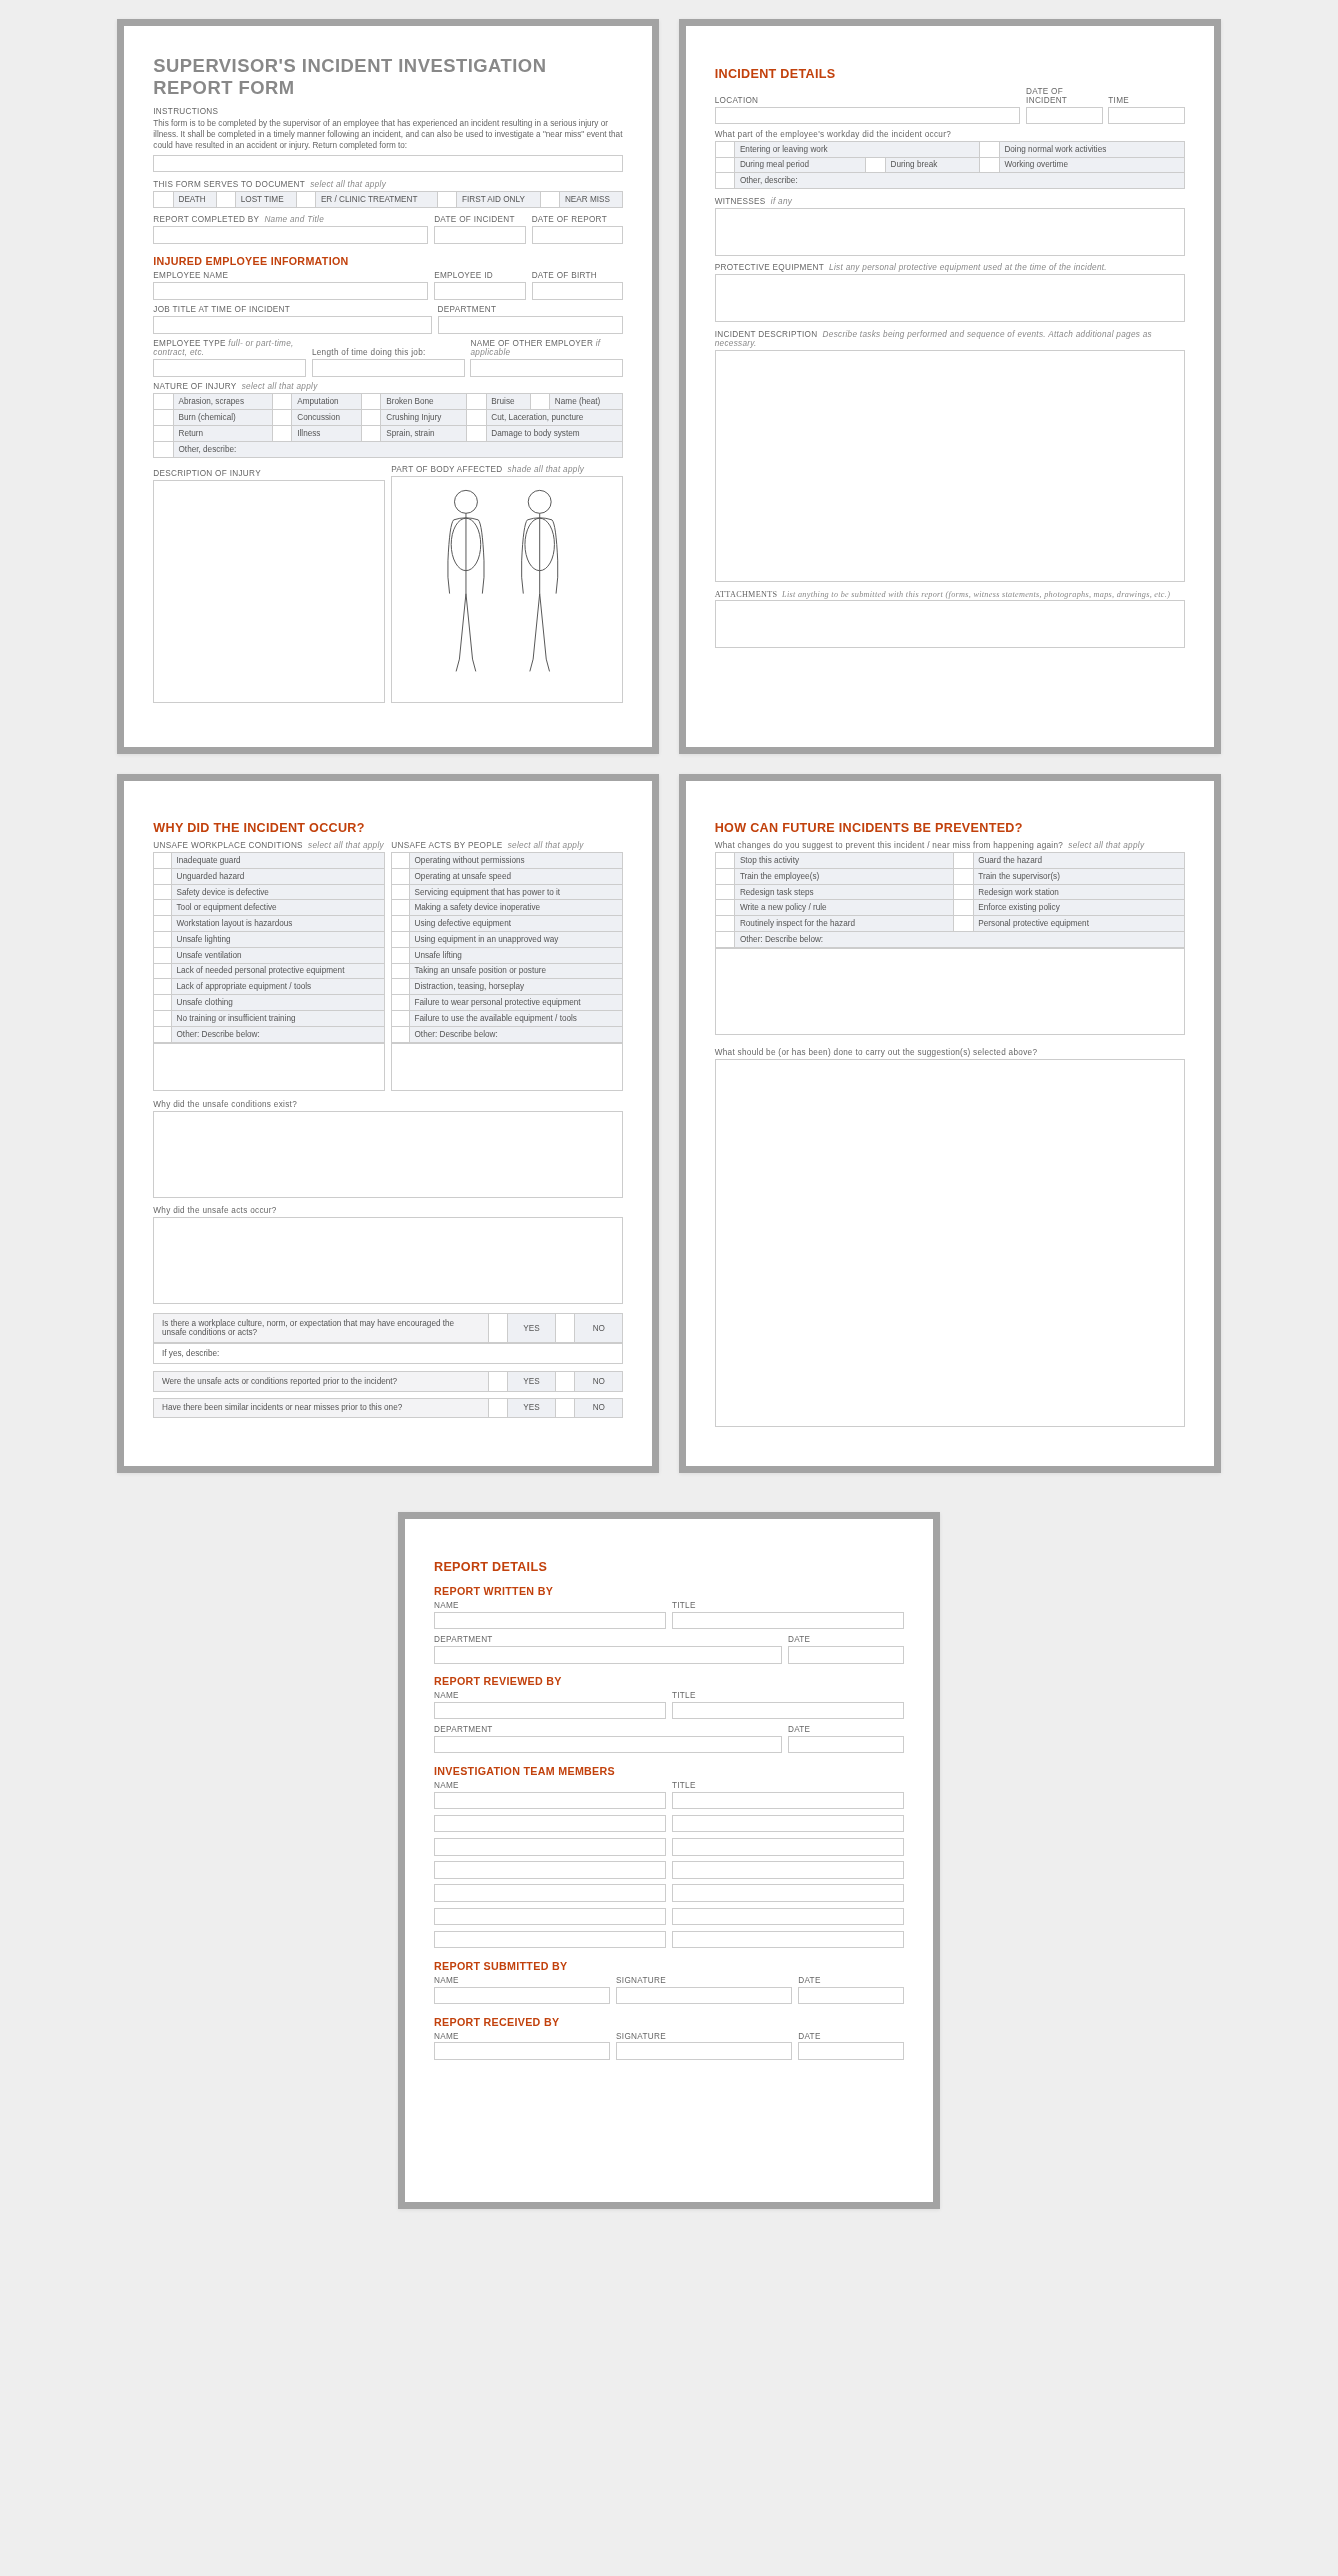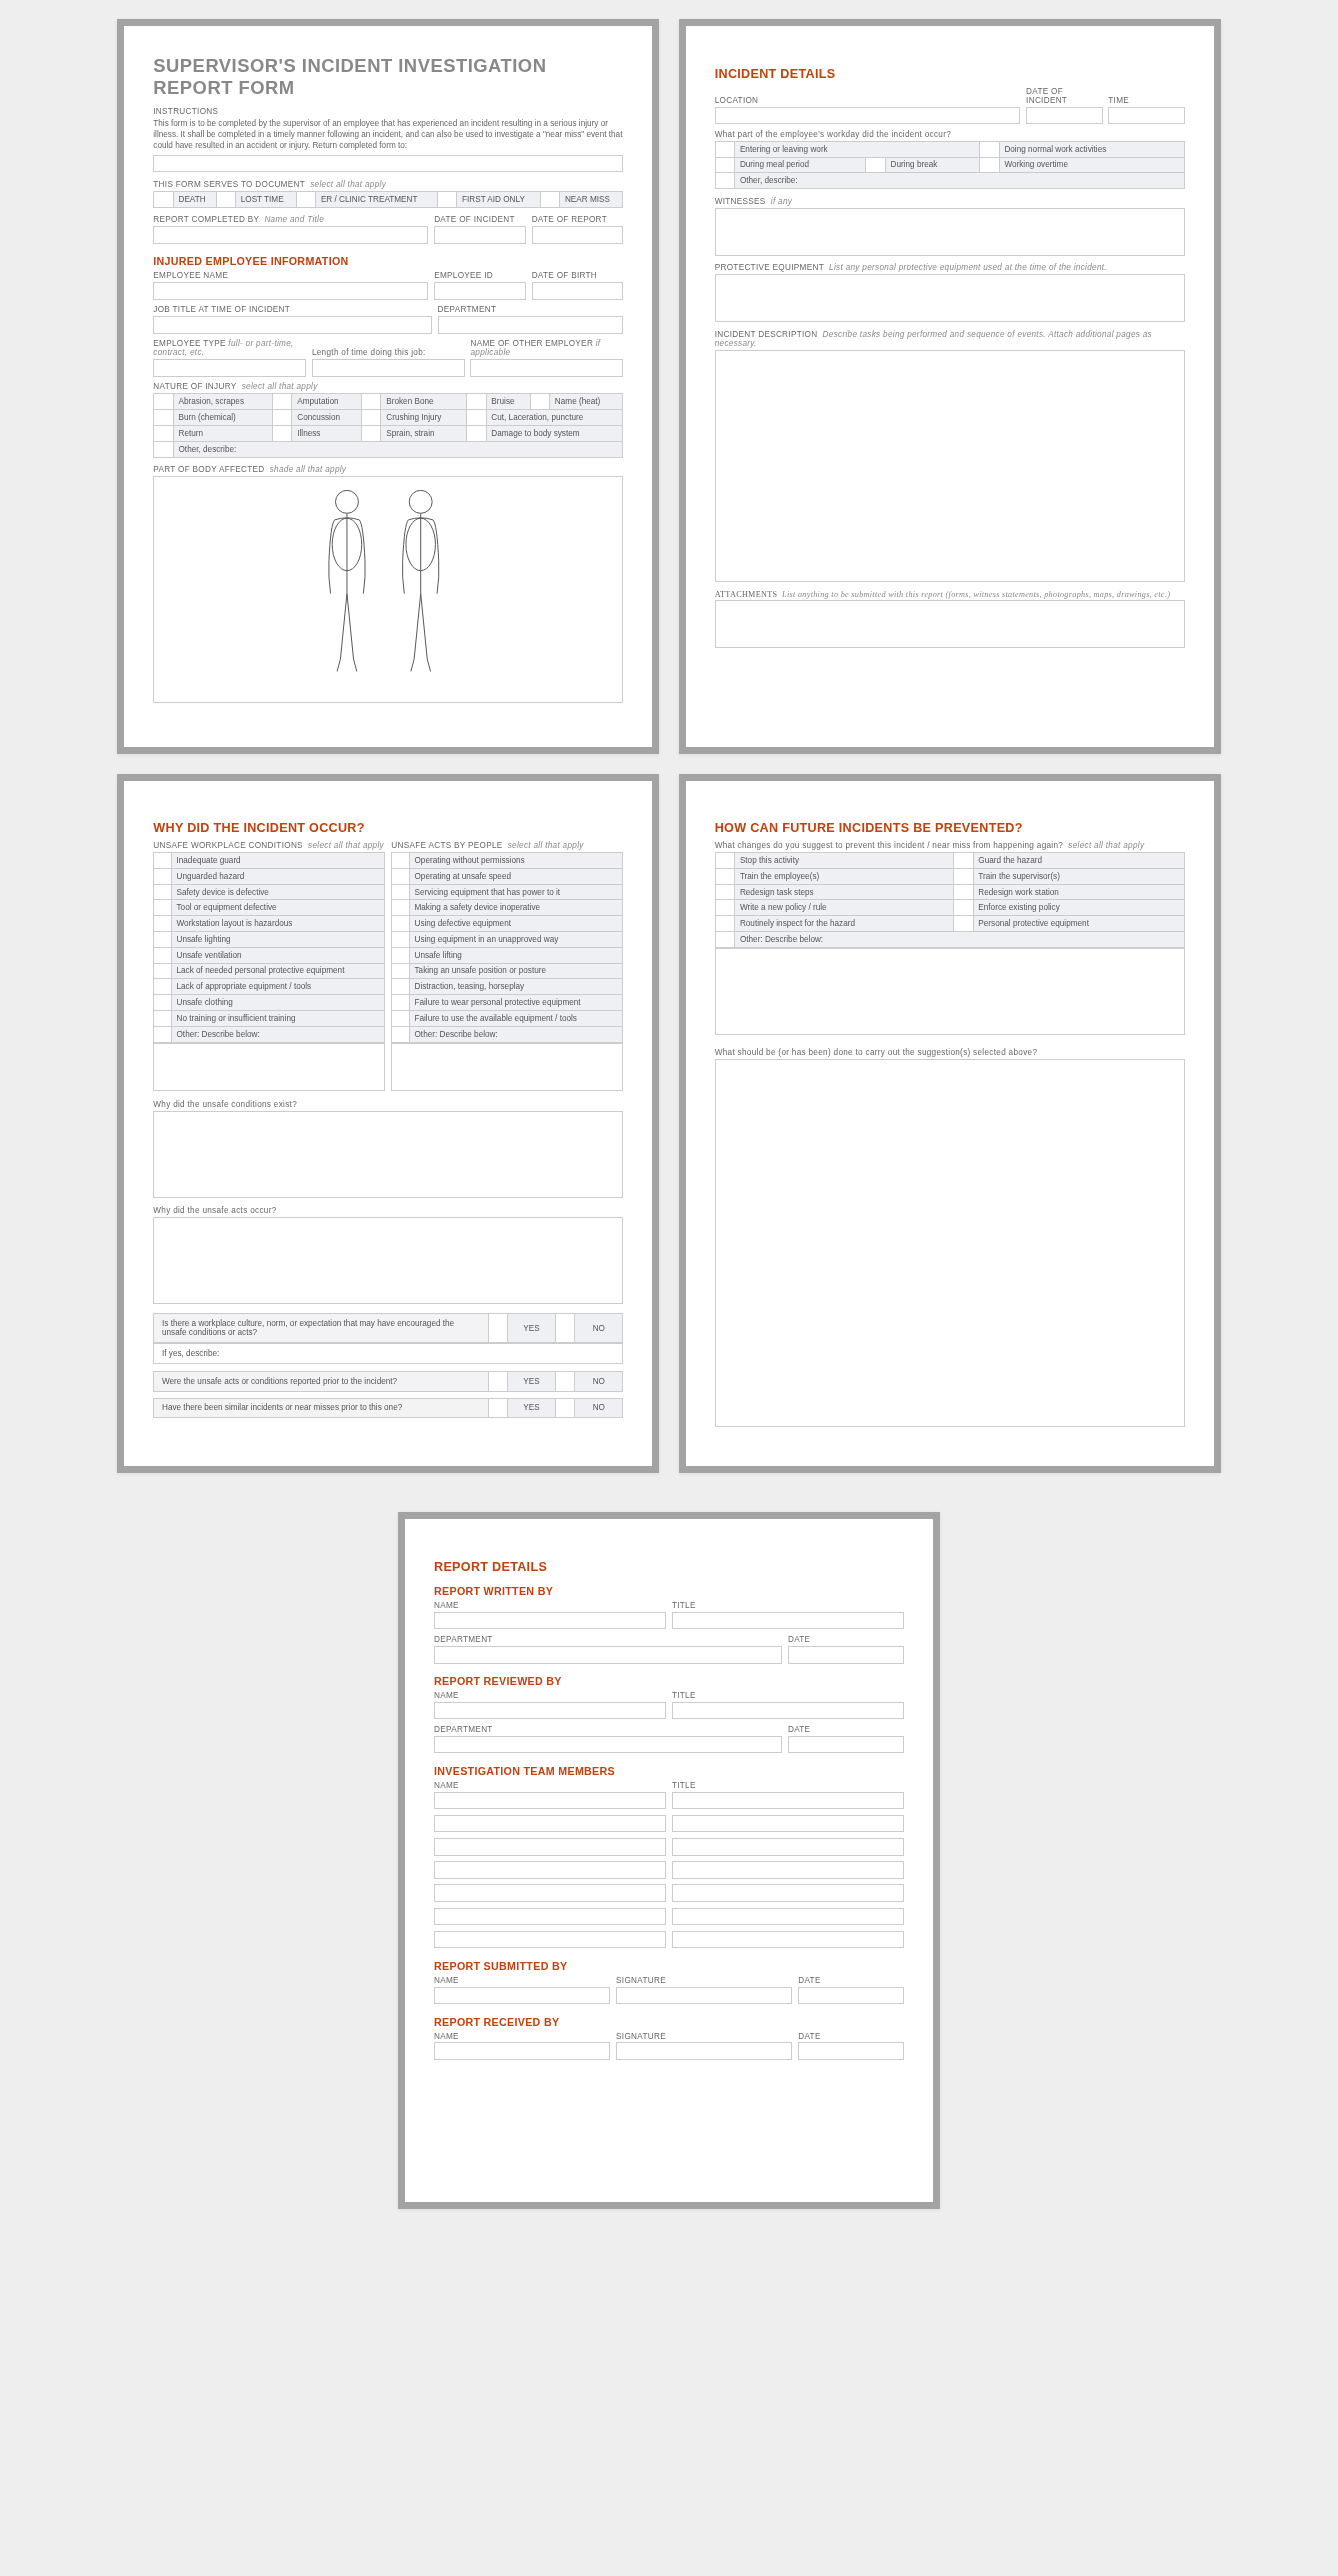--- a/index.html
+++ b/index.html
@@ -244,20 +244,24 @@
       </tr>
       <tr>
         <td class="chk"></td>
             <td colspan="9">Other, describe:</td>
       </tr>
     </tbody>
       </table>
 
     <div class="row" style="margin-top:7.7px;">
       <div class="col" style="flex:1;">
+        <span class="label">DESCRIPTION OF INJURY</span>
+        <div class="box desc"></div>
+      </div>
+      <div class="col" style="flex:1;">
         <span class="label"><span>PART OF BODY AFFECTED</span>&nbsp;&nbsp;<span class="sub">shade all that apply</span></span>
         <div class="body-diagram">
           <svg viewBox="0 0 200 260">
             <g fill="none" stroke="#555" stroke-width="1.2">
 
               <g transform="translate(20,5)">
                 <circle cx="30" cy="18" r="14"></circle>
                 <path d="M30 32 L30 130 M15 40 Q30 35 45 40 M15 40 Q10 45 8 90 Q7 110 10 130 M45 40 Q50 45 52 90 Q53 110 50 130 M30 130 L22 210 M30 130 L38 210 M22 210 L18 225 M38 210 L42 225"></path>
                 <ellipse cx="30" cy="70" rx="18" ry="32"></ellipse>
               </g>

